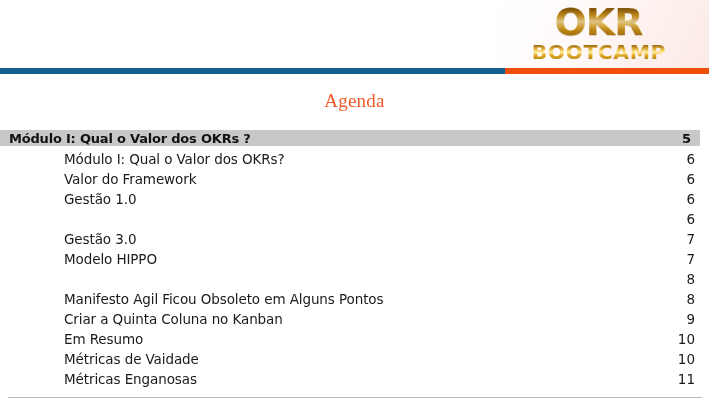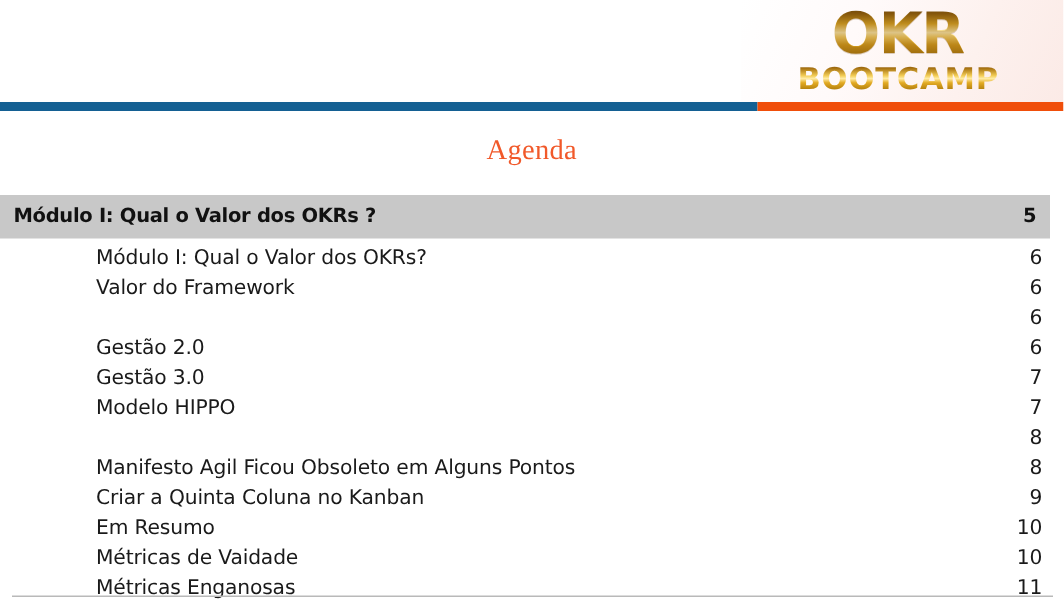--- a/index.html
+++ b/index.html
@@ -119,21 +119,21 @@
 
   
   .toc {
     position: absolute;
     left: 0;
     top: 130px;
     width: 709px;
   }
   .toc-heading {
     background: #c8c8c8;
-    height: 29px;
+    height: 16px;
     display: flex;
     align-items: center;
     padding: 0 9px 0 9px;
     box-sizing: border-box;
     width: 700px;
   }
   .toc-heading .label {
     font-family: "DejaVu Sans", sans-serif;
     font-size: 13px;
     font-weight: bold;
@@ -220,25 +220,25 @@
         <span class="label">Módulo I: Qual o Valor dos OKRs?</span>
         <span class="spacer"></span>
         <span class="page">6</span>
       </div>
       <div class="toc-row">
         <span class="label">Valor do Framework</span>
         <span class="spacer"></span>
         <span class="page">6</span>
       </div>
       <div class="toc-row">
-        <span class="spacer"></span>
-        <span class="page">6</span>
-      </div>
-      <div class="toc-row">
-        <span class="label">Gestão 2.0</span>
+        <span class="label">Gestão 1.0</span>
+        <span class="spacer"></span>
+        <span class="page">6</span>
+      </div>
+      <div class="toc-row">
         <span class="spacer"></span>
         <span class="page">6</span>
       </div>
       <div class="toc-row">
         <span class="label">Gestão 3.0</span>
         <span class="spacer"></span>
         <span class="page">7</span>
       </div>
       <div class="toc-row">
         <span class="label">Modelo HIPPO</span>

